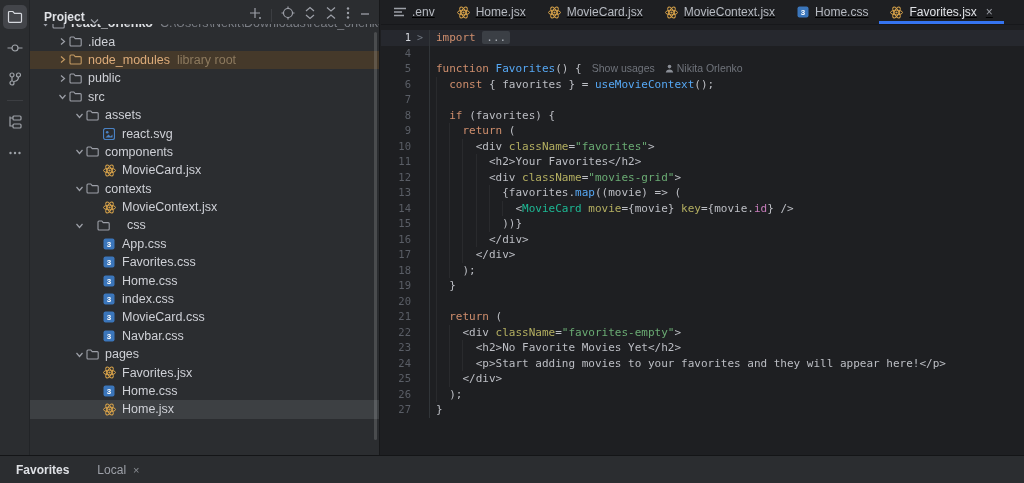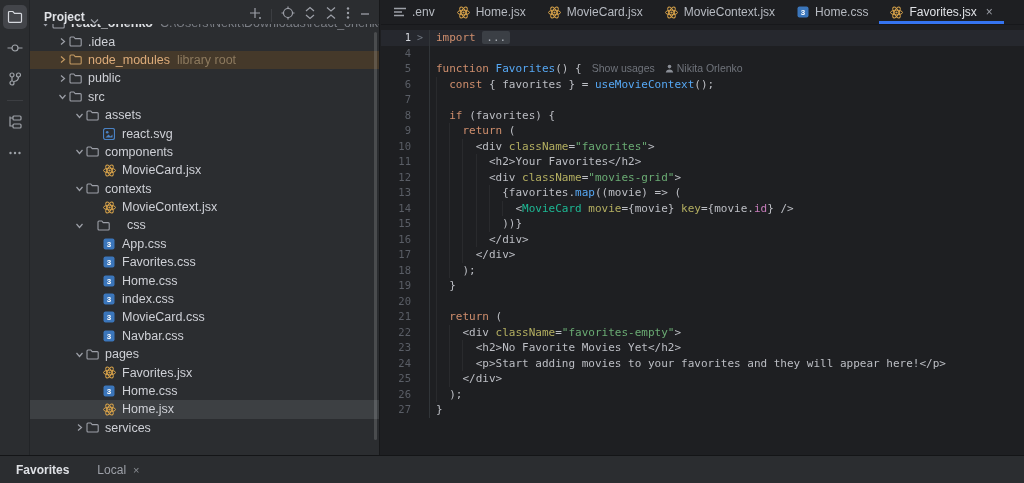--- a/index.html
+++ b/index.html
@@ -28,21 +28,21 @@
   .trow.lib .lbl { color:#dcab79; }
   .trow.lib .hint { color:#8d7a5e; }
   .trow.sel { background:#3d4043; }
   .chev { width:13px; display:flex; align-items:center; justify-content:center; flex:none; }
   .ticon { width:17px; display:flex; align-items:center; flex:none; }
   .lbl { margin-left:2px; }
   .hint { margin-left:7px; color:#7b7e85; }
   #tree-scrollbar { position:absolute; right:2px; top:32px; width:3px; height:408px; border-radius:2px; background:rgba(255,255,255,0.15); }
 
   
-  #editor { position:absolute; left:381px; right:0; top:0; bottom:28px; background:#1e1f22; }
+  #editor { position:absolute; left:381px; right:0; top:0; bottom:28px; background:#1e1f22;text-decoration:underline; }
   #tabbar { height:25px; display:flex; align-items:stretch; background:#1e1f22; border-bottom:1px solid #17181b; padding-left:2px; }
   .tab { display:flex; align-items:center; gap:6px; padding:0 11px; font-size:12px; color:#b6bac1; position:relative; }
   .tab.active { color:#dfe1e5; box-shadow:inset 0 -3px 0 #3574f0; }
   .tab .close { color:#9da0a8; font-size:12px; margin-left:3px; line-height:1; }
   #code-area { position:absolute; left:0; right:0; top:26px; bottom:0; overflow:hidden; padding-top:4px; font-family:"DejaVu Sans Mono", monospace; font-size:11px; }
   .code-row { height:15.5px; line-height:15.5px; display:flex; white-space:pre; }
   .code-row.current { background:#26282e; }
   .num { width:30px; text-align:right; color:#5a5e66; font-size:10.5px; flex:none; }
   .foldcol { width:18px; text-align:center; color:#6f7680; font-size:10px; flex:none; }
   .codeln { position:relative; border-left:1px solid #313539; padding-left:6px; flex:1; }
@@ -415,33 +415,20 @@
               <g stroke="#d7a24a" stroke-width="1" fill="none">
                 <ellipse cx="6.5" cy="6.5" rx="6" ry="2.3"></ellipse>
                 <ellipse cx="6.5" cy="6.5" rx="6" ry="2.3" transform="rotate(60 6.5 6.5)"></ellipse>
                 <ellipse cx="6.5" cy="6.5" rx="6" ry="2.3" transform="rotate(120 6.5 6.5)"></ellipse>
               </g>
               <circle cx="6.5" cy="6.5" r="1.1" fill="#d7a24a"></circle>
             </svg>
           </span>
           <span class="lbl">Home.jsx</span>
         </div>
-        <div class="trow" style="padding-left: 43px;">
-          <span class="chev">
-            <svg width="9" height="9" viewBox="0 0 9 9">
-              <path d="M3 1.5 L6.5 4.5 L3 7.5" fill="none" stroke="#9da0a8" stroke-width="1.2"></path>
-            </svg>
-          </span>
-          <span class="ticon">
-            <svg width="13" height="11" viewBox="0 0 13 11">
-              <path d="M1 2 a1 1 0 0 1 1-1 h2.8 l1.4 1.6 h5 a1 1 0 0 1 1 1 v5.4 a1 1 0 0 1 -1 1 h-9.2 a1 1 0 0 1 -1-1 z" fill="none" stroke="#9da0a8" stroke-width="1.1"></path>
-            </svg>
-          </span>
-          <span class="lbl">services</span>
-        </div>
       </div>
     <div id="tree-scrollbar"></div>
   </div>
 
   <div id="editor">
     <div id="tabbar">
         <div class="tab">
           <span style="display: flex;">
             <svg width="12" height="10" viewBox="0 0 12 10">
               <g stroke="#9da0a8" stroke-width="1.3">

